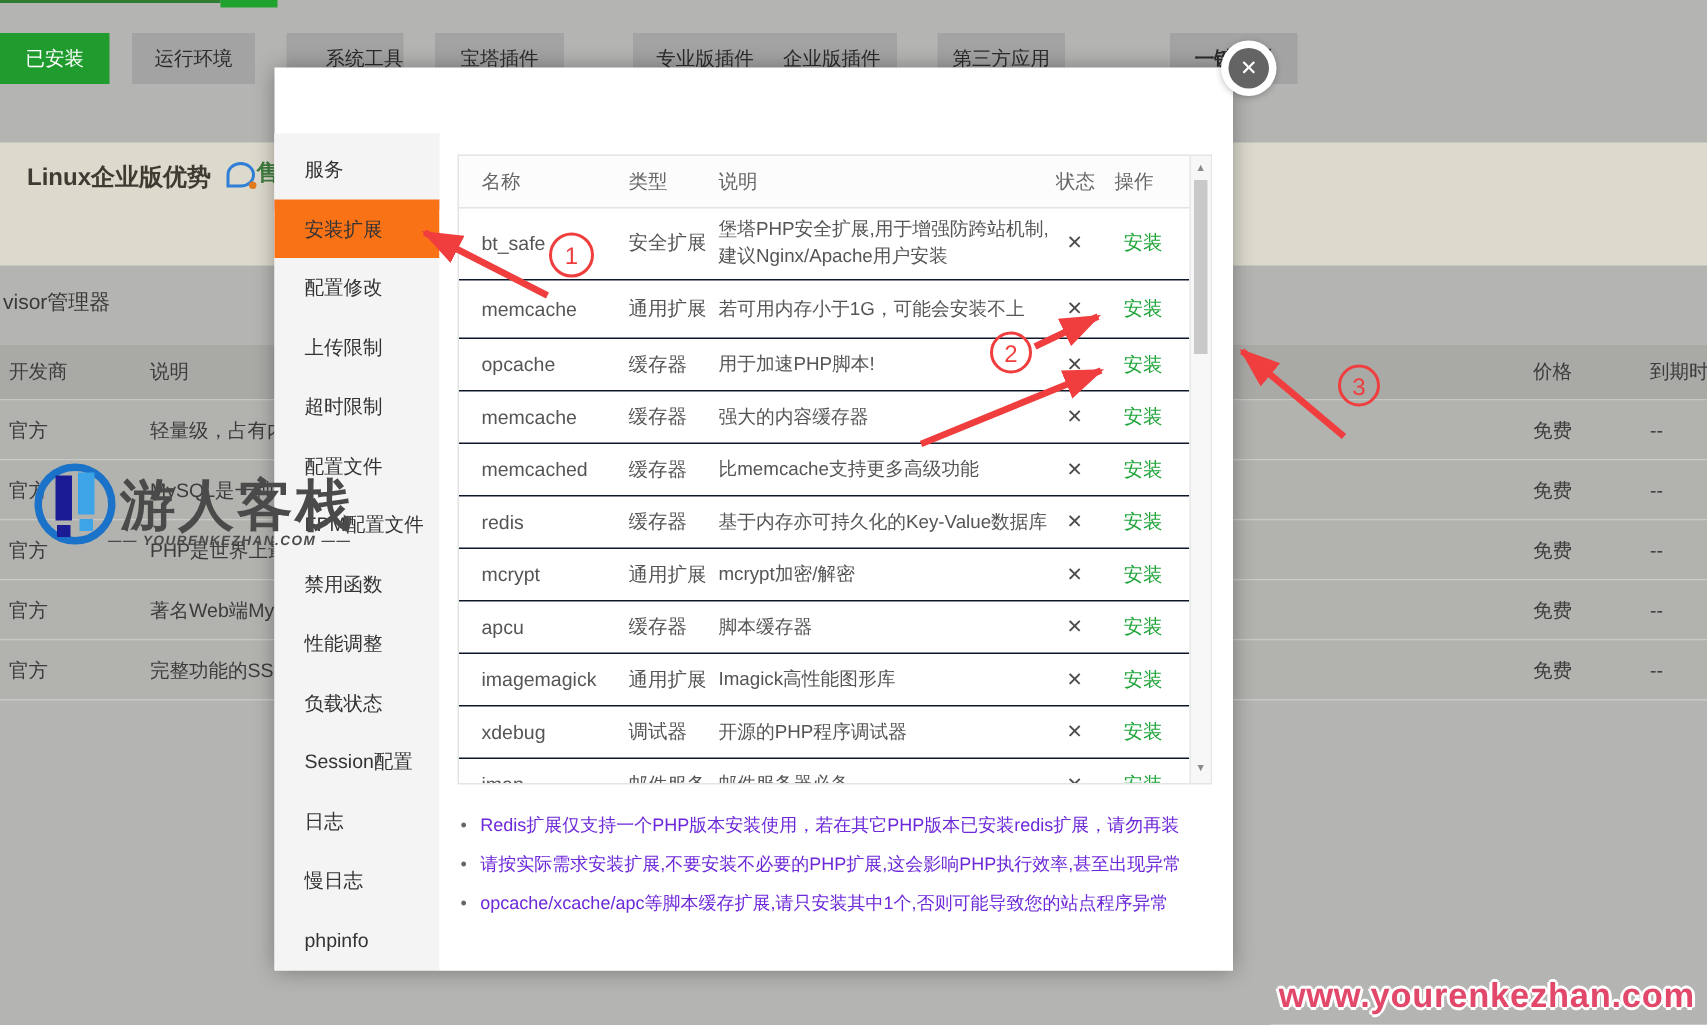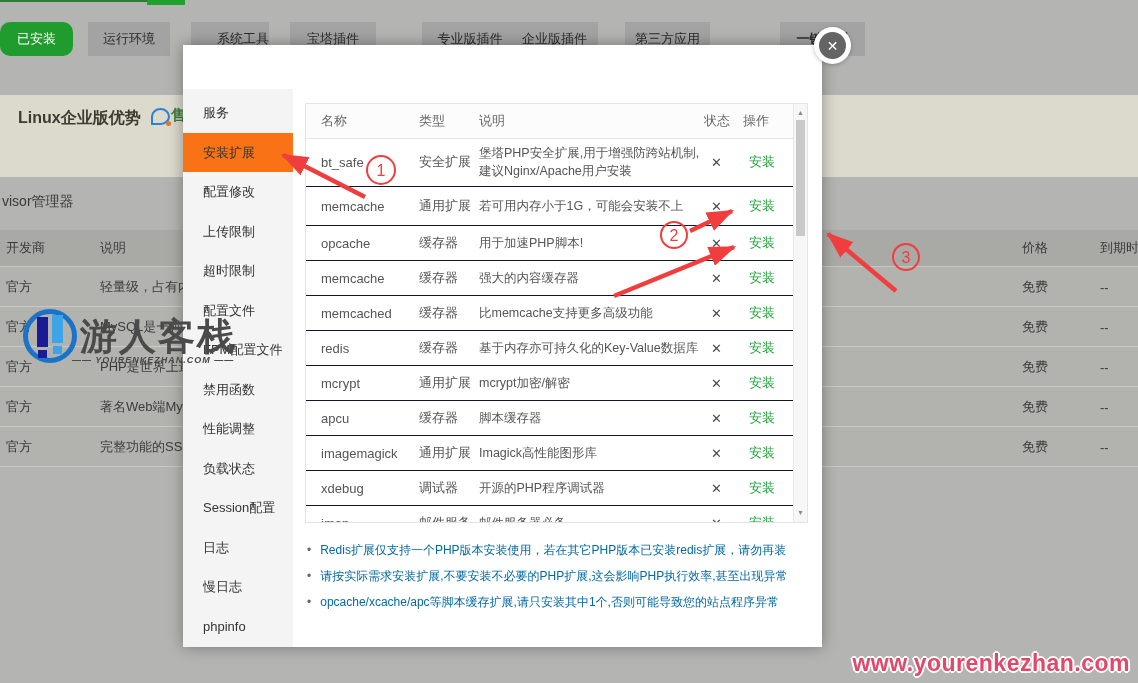--- a/index.html
+++ b/index.html
@@ -54,21 +54,21 @@
   .ext-row span{position:absolute;top:50%;transform:translateY(-50%);white-space:nowrap;}
   .c-name{left:15px;} .c-type{left:113px;}
   .c-desc{left:173px;max-width:232px;white-space:normal !important;font-size:12.5px;line-height:1.45;}
   .c-status{left:405px;font-weight:bold;color:#4c4c4c;}
   .c-action{left:443px;color:#20a53a;cursor:pointer;}
   .scrollbar{position:absolute;right:0;top:0;bottom:0;width:14px;background:#f7f7f7;border-left:1px solid #e8e8e8;box-sizing:border-box;}
   .sb-up,.sb-down{position:absolute;left:0;width:13px;height:15px;text-align:center;font-size:7px;color:#8a8a8a;line-height:15px;cursor:pointer;}
   .sb-up{top:1px;} .sb-down{bottom:2px;}
   .sb-thumb{position:absolute;left:2px;right:2px;top:16px;height:116px;background:#c9c9c9;cursor:pointer;}
 
-  .notes{position:absolute;left:14px;top:448px;margin:0;padding:0;list-style:none;font-size:12px;color:#0369a1;line-height:26px;}
+  .notes{position:absolute;left:14px;top:448px;margin:0;padding:0;list-style:none;font-size:12px;color:#6d28d9;line-height:26px;}
   .notes li::before{content:"•";margin-right:9px;color:#666;}
   .notes li{white-space:nowrap;}
 
   
   .watermark{position:absolute;left:0;top:0;z-index:20;pointer-events:none;}
   .wm-logo{position:absolute;left:23px;top:309px;width:54px;height:54px;border:5px solid #1a73c8;border-radius:50%;box-sizing:border-box;}
   .wm-bar1{position:absolute;left:37px;top:317px;width:11px;height:30px;background:#1b1b96;}
   .wm-dot1{position:absolute;left:38px;top:350px;width:9px;height:8px;background:#1b1b96;}
   .wm-bar2{position:absolute;left:52px;top:315px;width:11px;height:28px;background:#3da4e8;}
   .wm-dot2{position:absolute;left:53px;top:346px;width:9px;height:8px;background:#3da4e8;}
@@ -85,21 +85,21 @@
 </style>
 </head>
 <body>
 
 <div class="screen">
 
   <div class="top-line1"></div>
   <div class="top-line2"></div>
 
   <div class="tabbar" id="tabbar">
-      <div class="tab active" style="left: 0px; width: 73px; border-radius: 10px;">已安装</div>
+      <div class="tab active" style="left: 0px; width: 73px;">已安装</div>
       <div class="tab" style="left: 88px; width: 82px;">运行环境</div>
       <div class="tab" style="left: 191px; width: 78px; text-align: right;">系统工具</div>
       <div class="tab" style="left: 290px; width: 86px;">宝塔插件</div>
       <div class="tab" style="left: 422px; width: 96px;">专业版插件</div>
       <div class="tab" style="left: 511px; width: 87px;">企业版插件</div>
       <div class="tab" style="left: 625px; width: 85px;">第三方应用</div>
       <div class="tab" style="left: 780px; width: 85px; font-weight: bold;">一键部署</div>
     </div>
 
   <div class="promo">

